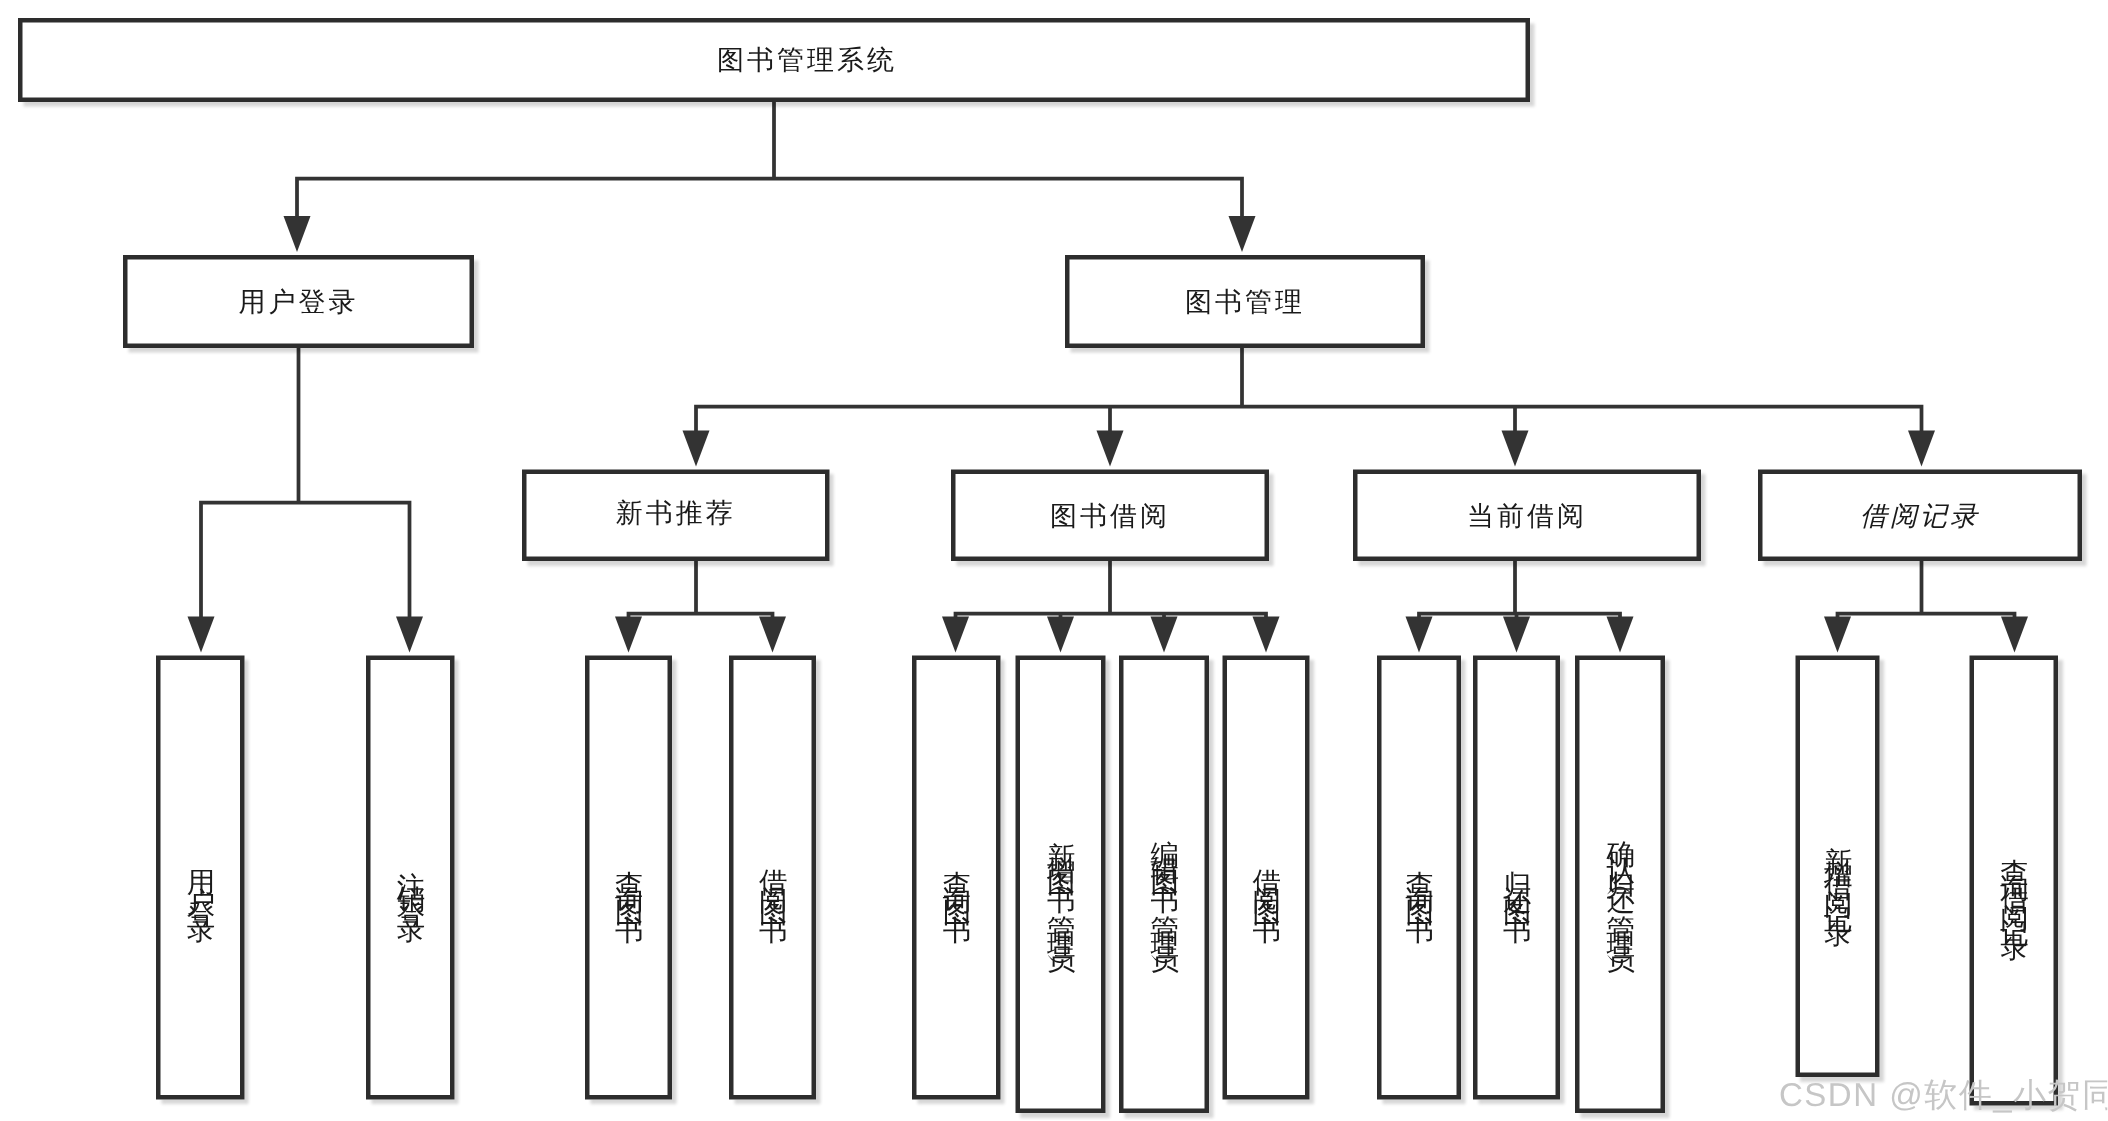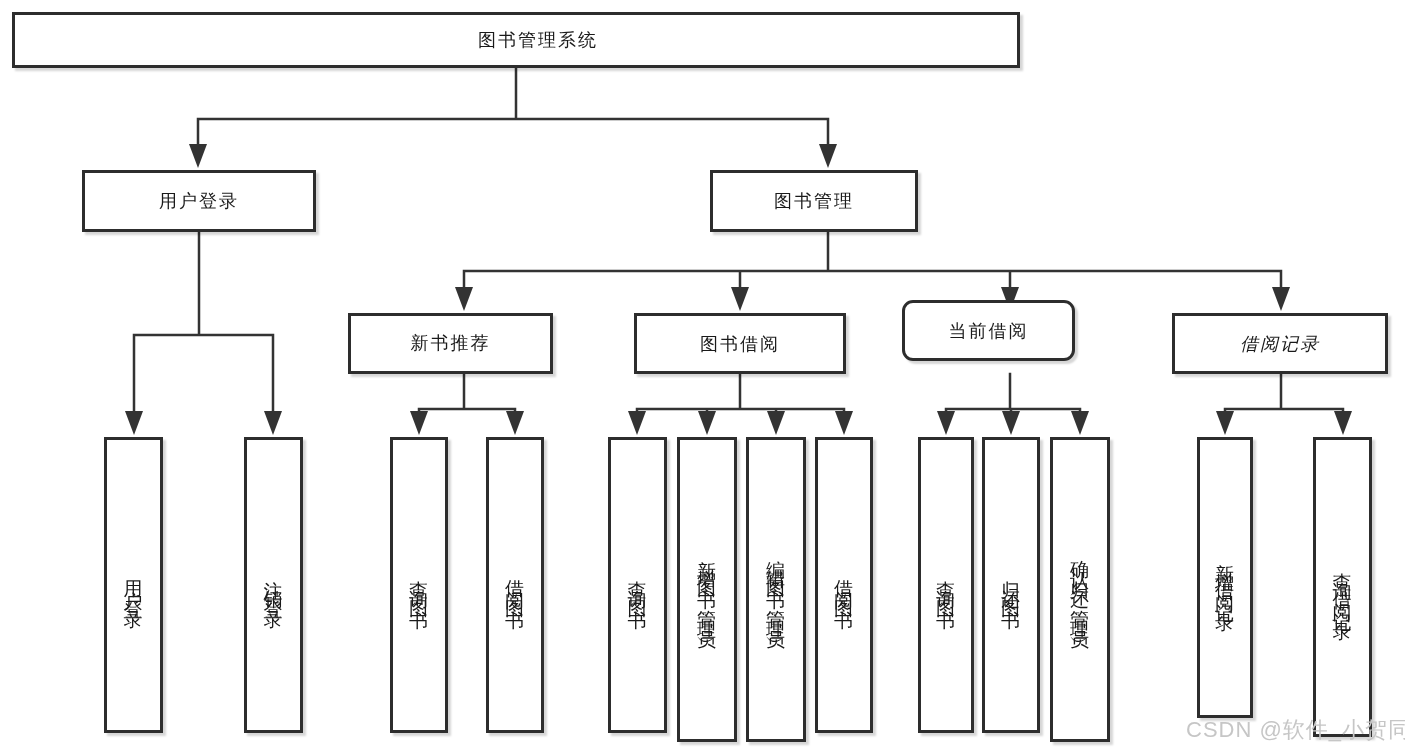--- a/index.html
+++ b/index.html
@@ -60,25 +60,25 @@
       <polygon points="1011,435 1002,411 1020,411"></polygon>
       <polygon points="1080,435 1071,411 1089,411"></polygon>
       <polygon points="1225,435 1216,411 1234,411"></polygon>
       <polygon points="1343,435 1334,411 1352,411"></polygon>
     </g>
   </svg>
 
   <div class="node" style="left:12px;top:12px;width:1008px;height:56px;padding-left:44px;">图书管理系统</div>
 
   <div class="node" style="left:82px;top:170px;width:234px;height:62px;">用户登录</div>
-  <div class="node" style="left:710px;top:170px;width:208px;height:62px;">图书管理</div>
+  <div class="node" style="left:710px;top:170px;width:240px;height:62px;">图书管理</div>
 
   <div class="node" style="left:348px;top:313px;width:205px;height:61px;font-family:Liberation Mono, monospace;">新书推荐</div>
   <div class="node" style="left:634px;top:313px;width:212px;height:61px;text-align:right;">图书借阅</div>
-  <div class="node" style="left:902px;top:300px;width:173px;height:61px;border-radius:11px;">当前借阅</div>
+  <div class="node" style="left:902px;top:313px;width:232px;height:61px;">当前借阅</div>
   <div class="node" style="left:1172px;top:313px;width:216px;height:61px;font-style:italic;">借阅记录</div>
 
   <div class="node leaf" style="left:104px;top:437px;width:59px;height:296px;">用户登录</div>
   <div class="node leaf" style="left:244px;top:437px;width:59px;height:296px;">注销登录</div>
 
   <div class="node leaf" style="left:390px;top:437px;width:58px;height:296px;">查询图书</div>
   <div class="node leaf" style="left:486px;top:437px;width:58px;height:296px;">借阅图书</div>
 
   <div class="node leaf" style="left:608px;top:437px;width:59px;height:296px;">查询图书</div>
   <div class="node leaf" style="left:677px;top:437px;width:60px;height:305px;">新增图书（管理员）</div>

